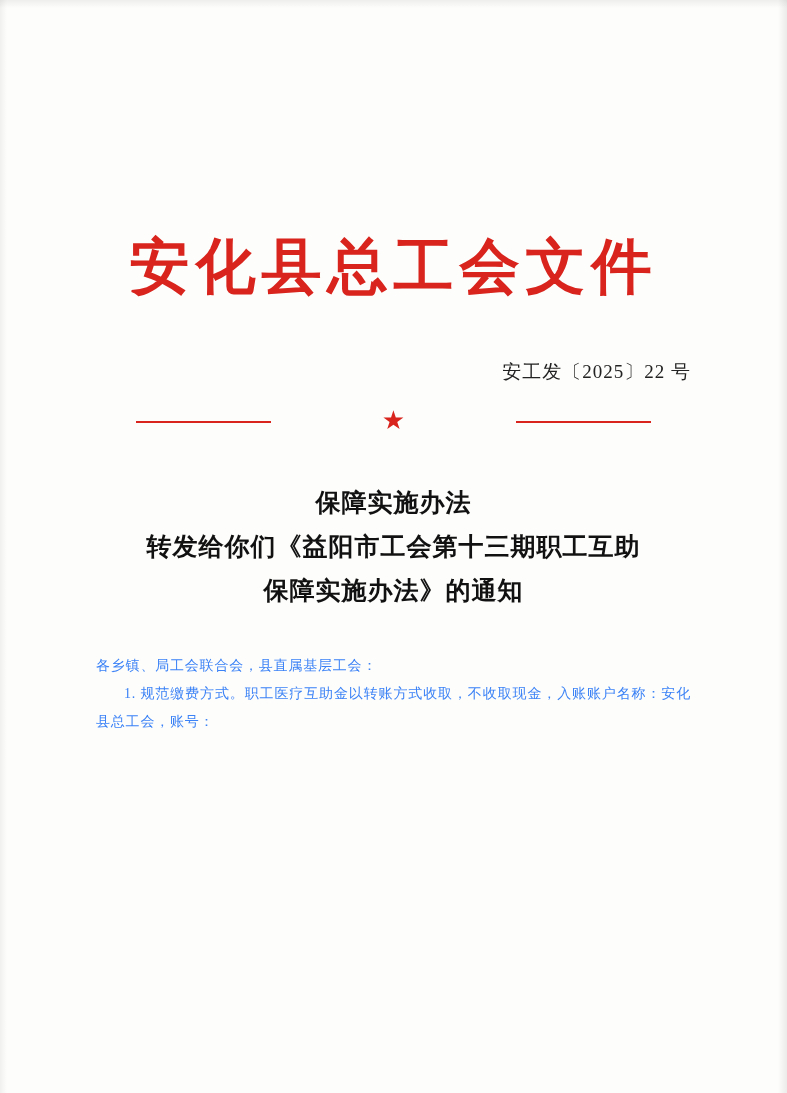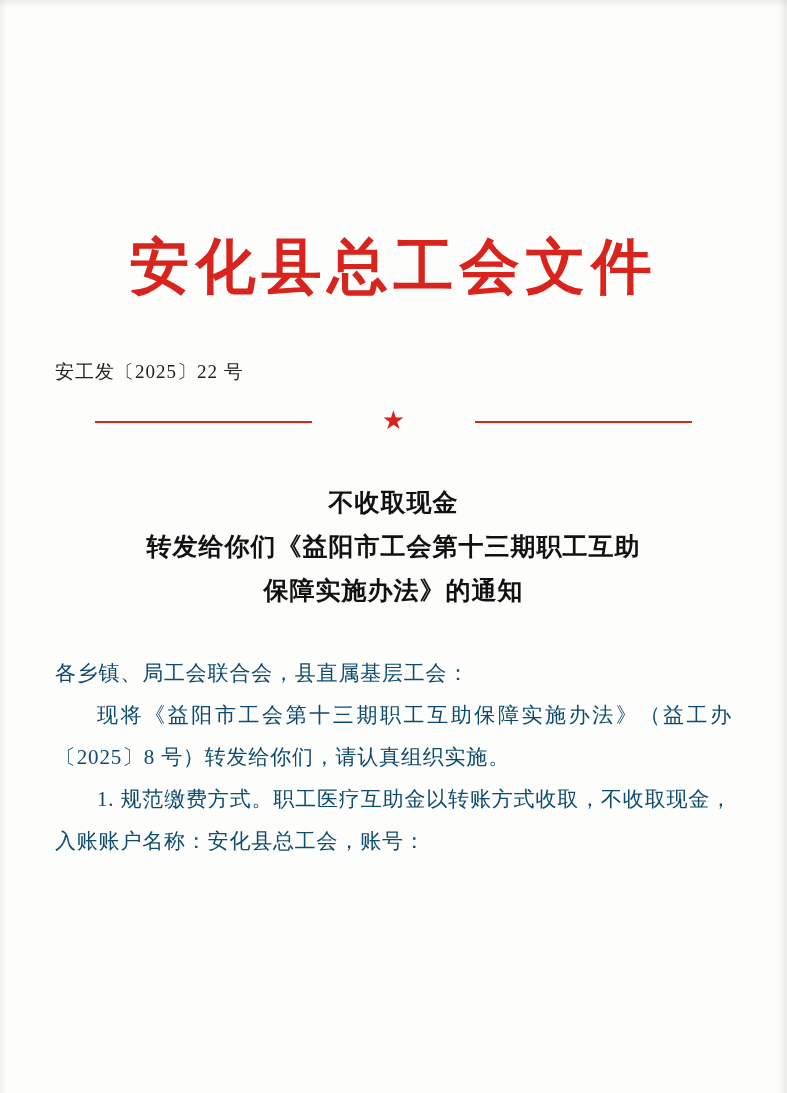--- a/index.html
+++ b/index.html
@@ -20,38 +20,38 @@
     height: 1093px;
     background: #fdfdfb;
     box-sizing: border-box;
   }
   .doc-inner {
     position: absolute;
     left: 0;
     top: 0;
     width: 787px;
     height: 1093px;
-    padding: 0 55px;
+    padding: 0 96px;
     box-sizing: border-box;
   }
   
   .masthead {
     margin-top: 232px;
     text-align: center;
     color: #d8241d;
     font-family: "DejaVu Serif", "Liberation Serif", serif;
     font-weight: 700;
     font-size: 60px;
     letter-spacing: 6px;
     line-height: 1.15;
     white-space: nowrap;
   }
   .doc-number {
     margin-top: 58px;
-    text-align: left;
+    text-align: right;
     font-size: 19px;
     letter-spacing: 1px;
     color: #222;
     font-family: "Liberation Serif", serif;
   }
   
   .red-rule {
     position: relative;
     margin-top: 26px;
     height: 22px;
@@ -79,26 +79,26 @@
     font-family: "DejaVu Serif", "Liberation Serif", serif;
     font-weight: 700;
     font-size: 25px;
     line-height: 1.75;
     letter-spacing: 1px;
     color: #111;
   }
   .title-block div { white-space: nowrap; }
   .body-text {
     margin-top: 40px;
-    font-size: 21px;
+    font-size: 14px;
     line-height: 2.0;
     letter-spacing: 0.8px;
     text-align: justify;
     text-justify: inter-ideograph;
-    color: #0c4a6e;
+    color: #3b82f6;
   }
   .body-text p { margin: 0; }
   .body-text p.indent { text-indent: 2em; }
   .edge-shadow-top {
     position: absolute;
     left: 0; top: 0; width: 787px; height: 8px;
     background: linear-gradient(to bottom, rgba(0,0,0,0.06), rgba(0,0,0,0));
     pointer-events: none;
   }
   .edge-shadow-left {
@@ -124,28 +124,27 @@
 
     <div class="doc-number">安工发〔2025〕22 号</div>
 
     <div class="red-rule">
       <div class="line left"></div>
       <div class="line right"></div>
       <div class="star">★</div>
     </div>
 
     <div class="title-block">
-      <div>不收取现金</div>
+      <div>保障实施办法</div>
       <div>转发给你们《益阳市工会第十三期职工互助</div>
       <div>保障实施办法》的通知</div>
     </div>
 
     <div class="body-text">
       <p>各乡镇、局工会联合会，县直属基层工会：</p>
-      <p class="indent">现将《益阳市工会第十三期职工互助保障实施办法》（益工办〔2025〕8 号）转发给你们，请认真组织实施。</p>
       <p class="indent">1. 规范缴费方式。职工医疗互助金以转账方式收取，不收取现金，入账账户名称：安化县总工会，账号：</p>
     </div>
 
   </div>
   <div class="edge-shadow-top"></div>
   <div class="edge-shadow-left"></div>
   <div class="edge-shadow-right"></div>
 </div>
 
 </body></html>

